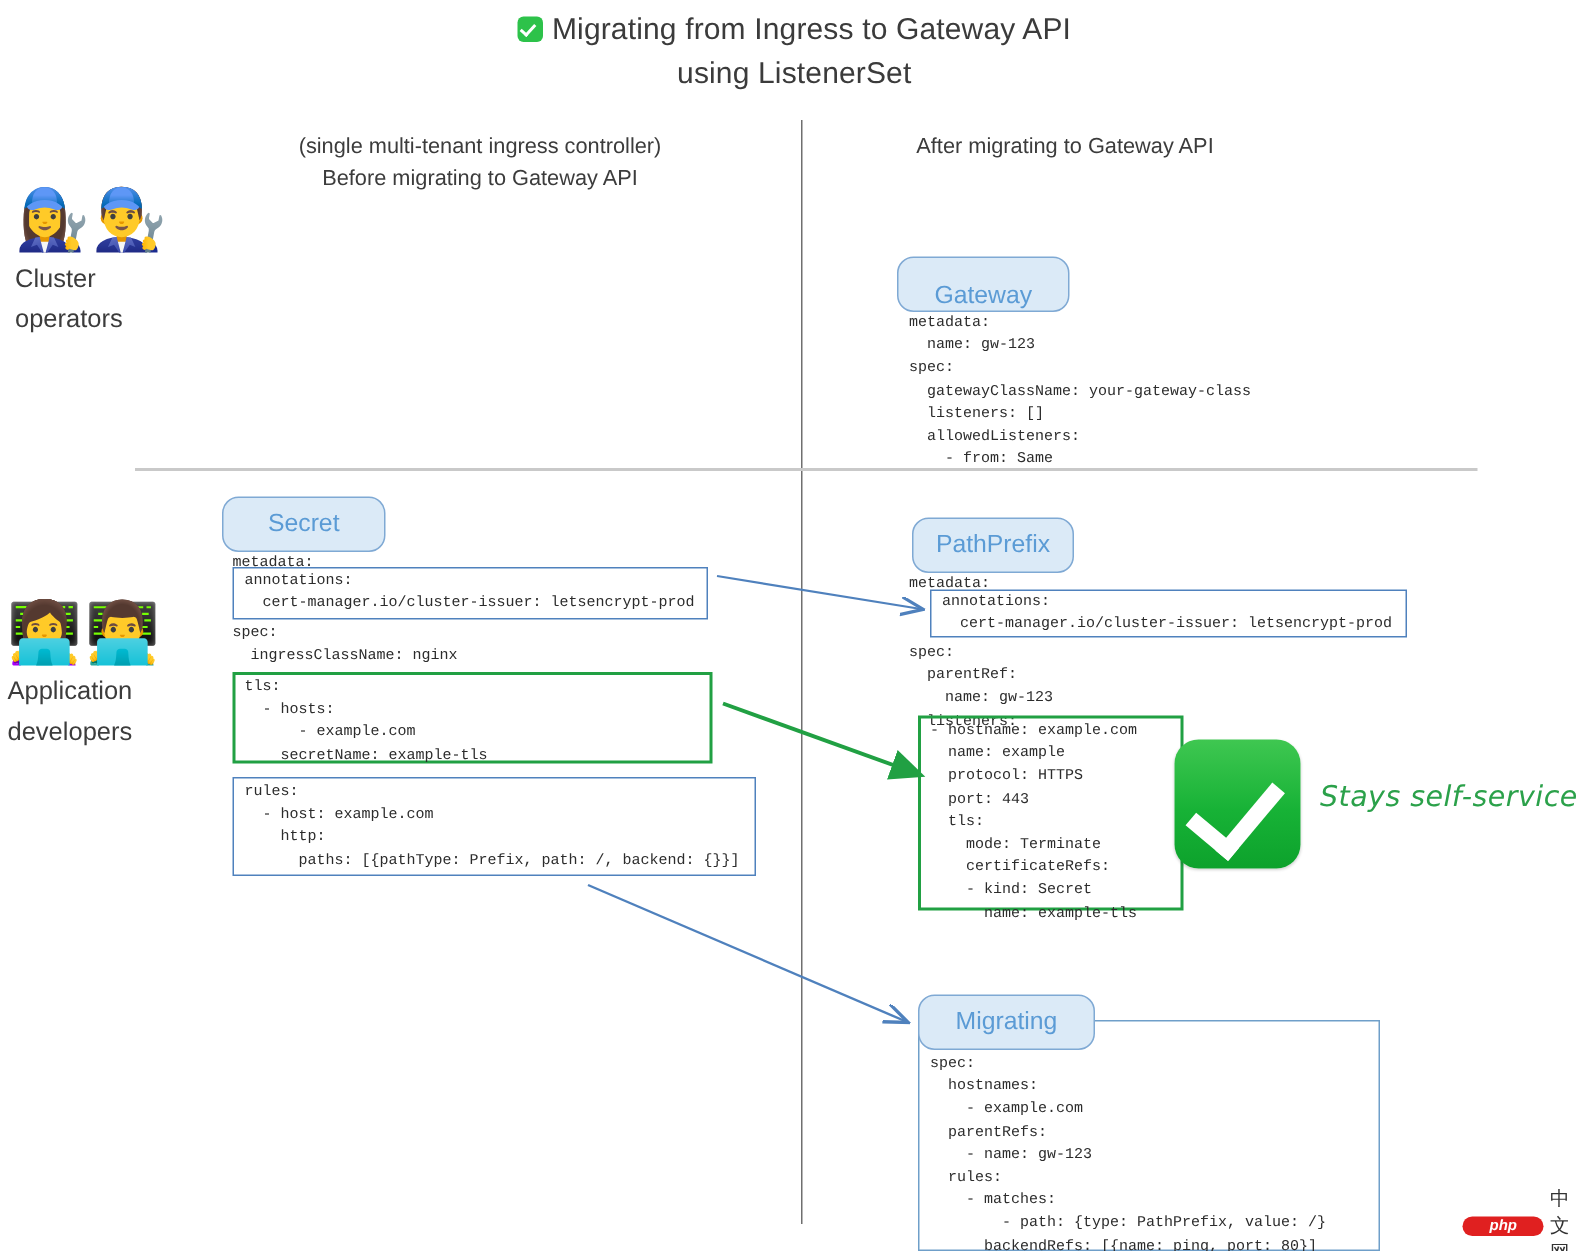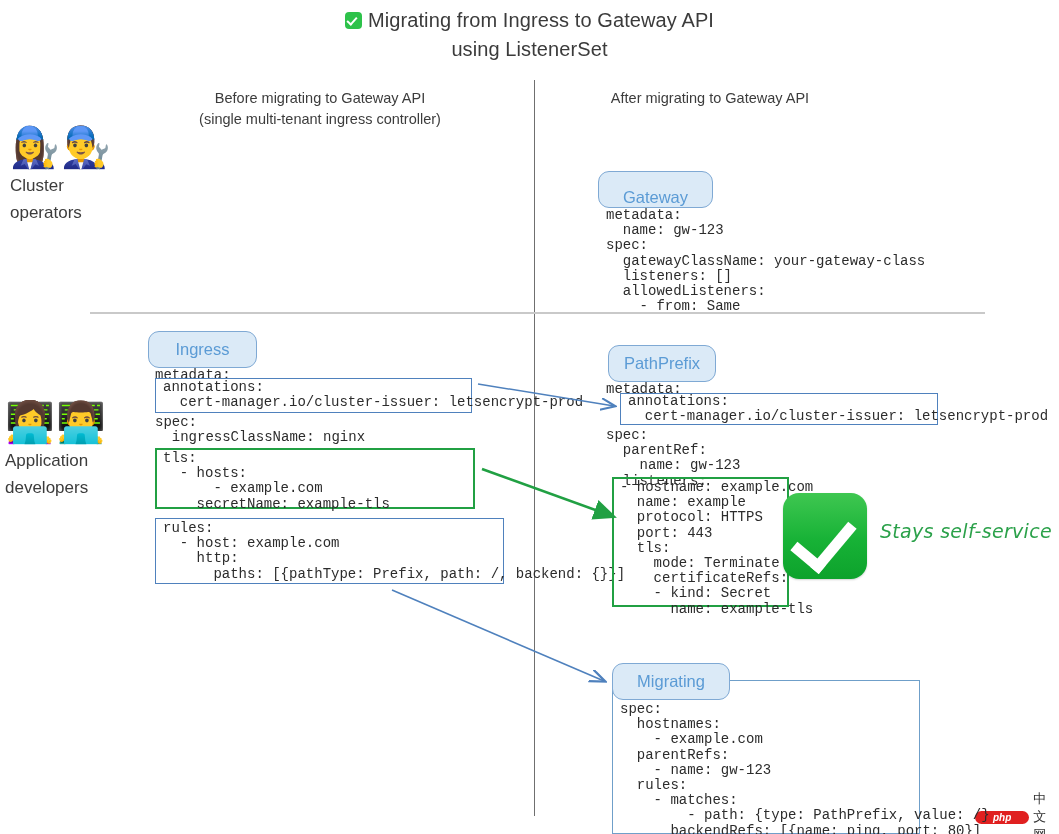--- a/index.html
+++ b/index.html
@@ -39,21 +39,21 @@
   #persona-ops{left:10px;top:123px;}
   #persona-devs{left:5px;top:398px;}
   
   .card-tab{
     border:1.6px solid #7fa9d4;background:#dbeaf7;border-radius:11px;
     color:#5b9bd5;font-size:16.5px;text-align:center;
     display:flex;align-items:center;justify-content:center;
   }
   .yaml{
     font-family:"Liberation Mono","DejaVu Sans Mono",monospace;
-    font-size:14px;line-height:15.2px;color:#2c2c2c;white-space:pre;
+    font-size:10px;line-height:15.2px;color:#2c2c2c;white-space:pre;
   }
   .hl-box{position:absolute;box-sizing:border-box;}
   .hl-blue{border:1.4px solid #4f81bd;}
   .hl-green{border:2.2px solid #21a043;}
   .hl-body{border:1.4px solid #6f9fc9;}
   
   #gateway-tab{left:598px;top:171px;width:113px;height:35px;align-items:flex-end;}
   #gateway-yaml{left:606px;top:208px;}
   
   #ingress-tab{left:148px;top:331px;width:107px;height:35px;}
@@ -109,22 +109,22 @@
   <div>
     <span class="chk"></span><span>Migrating from Ingress to Gateway API</span>
   </div>
   <div>using ListenerSet</div>
 </div>
 
 <div class="abs" id="v-divider"></div>
 <div class="abs" id="h-divider"></div>
 
 <div class="abs col-head" id="head-before">
+  <div>(single multi-tenant ingress controller)</div>
   <div>Before migrating to Gateway API</div>
-  <div>(single multi-tenant ingress controller)</div>
 </div>
 <div class="abs col-head" id="head-after">
   <div>After migrating to Gateway API</div>
 </div>
 
 <div class="abs persona" id="persona-ops">
   <div class="faces">👩‍🔧👨‍🔧</div>
   <div class="ptext">Cluster</div>
   <div class="ptext">operators</div>
 </div>
@@ -139,21 +139,21 @@
 </div>
 <div class="abs yaml" id="gateway-yaml">metadata:
   name: gw-123
 spec:
   gatewayClassName: your-gateway-class
   listeners: []
   allowedListeners:
     - from: Same</div>
 
 <div class="abs card-tab" id="ingress-tab">
-  <span>Ingress</span>
+  <span>Secret</span>
 </div>
 <div class="abs yaml" id="ingress-meta">metadata:</div>
 <div class="hl-box hl-blue" id="ingress-ann-box"></div>
 <div class="abs yaml" id="ingress-ann">annotations:
   cert-manager.io/cluster-issuer: letsencrypt-prod</div>
 <div class="abs yaml" id="ingress-spec">spec:
   ingressClassName: nginx</div>
 <div class="hl-box hl-green" id="tls-box"></div>
 <div class="abs yaml" id="tls-yaml">tls:
   - hosts:

